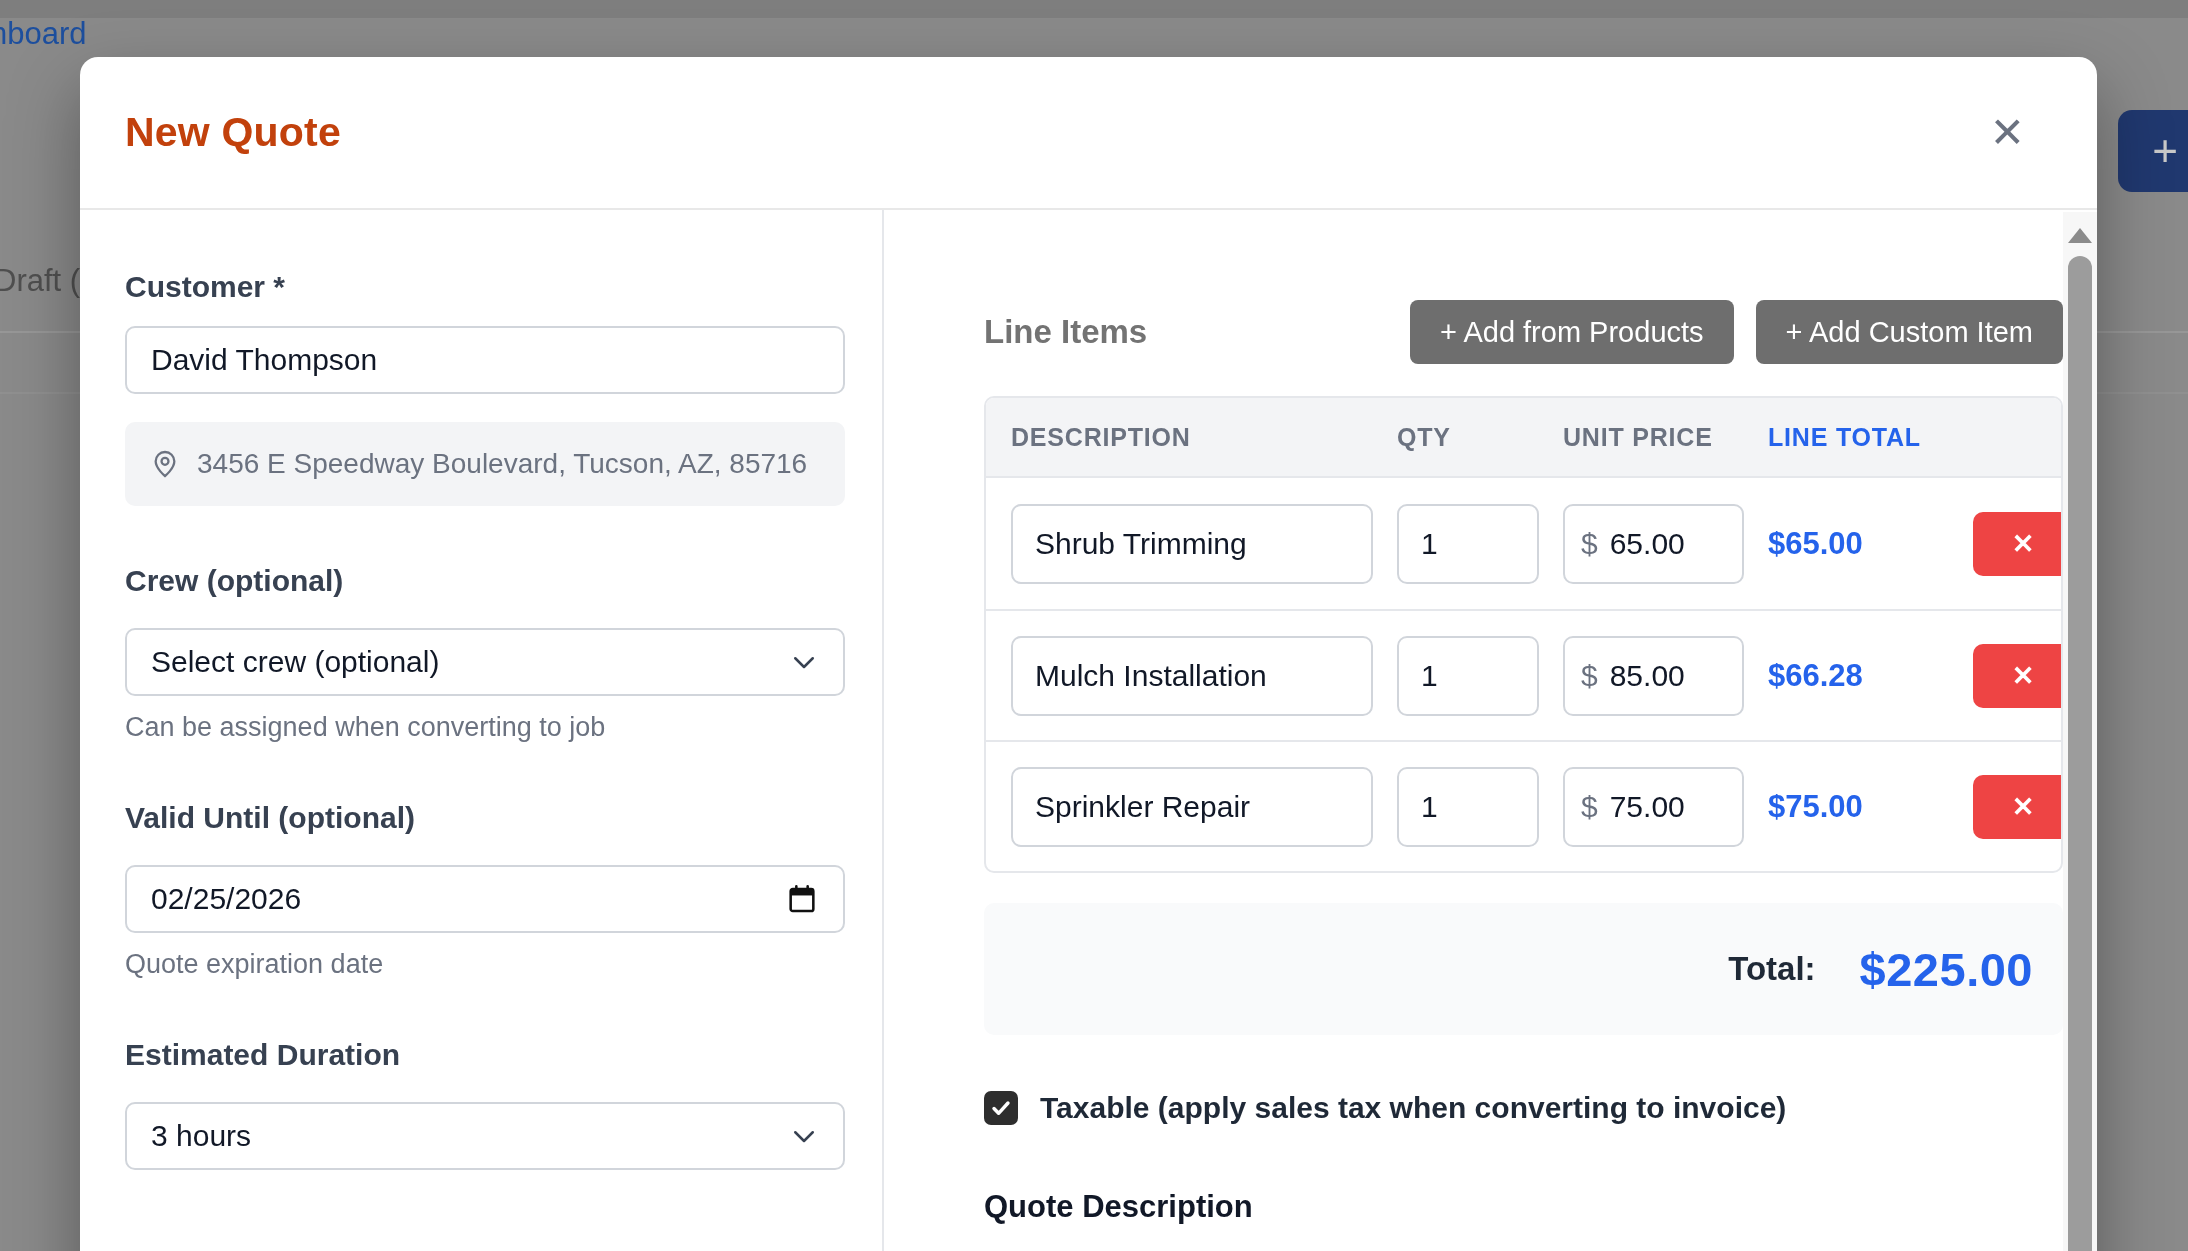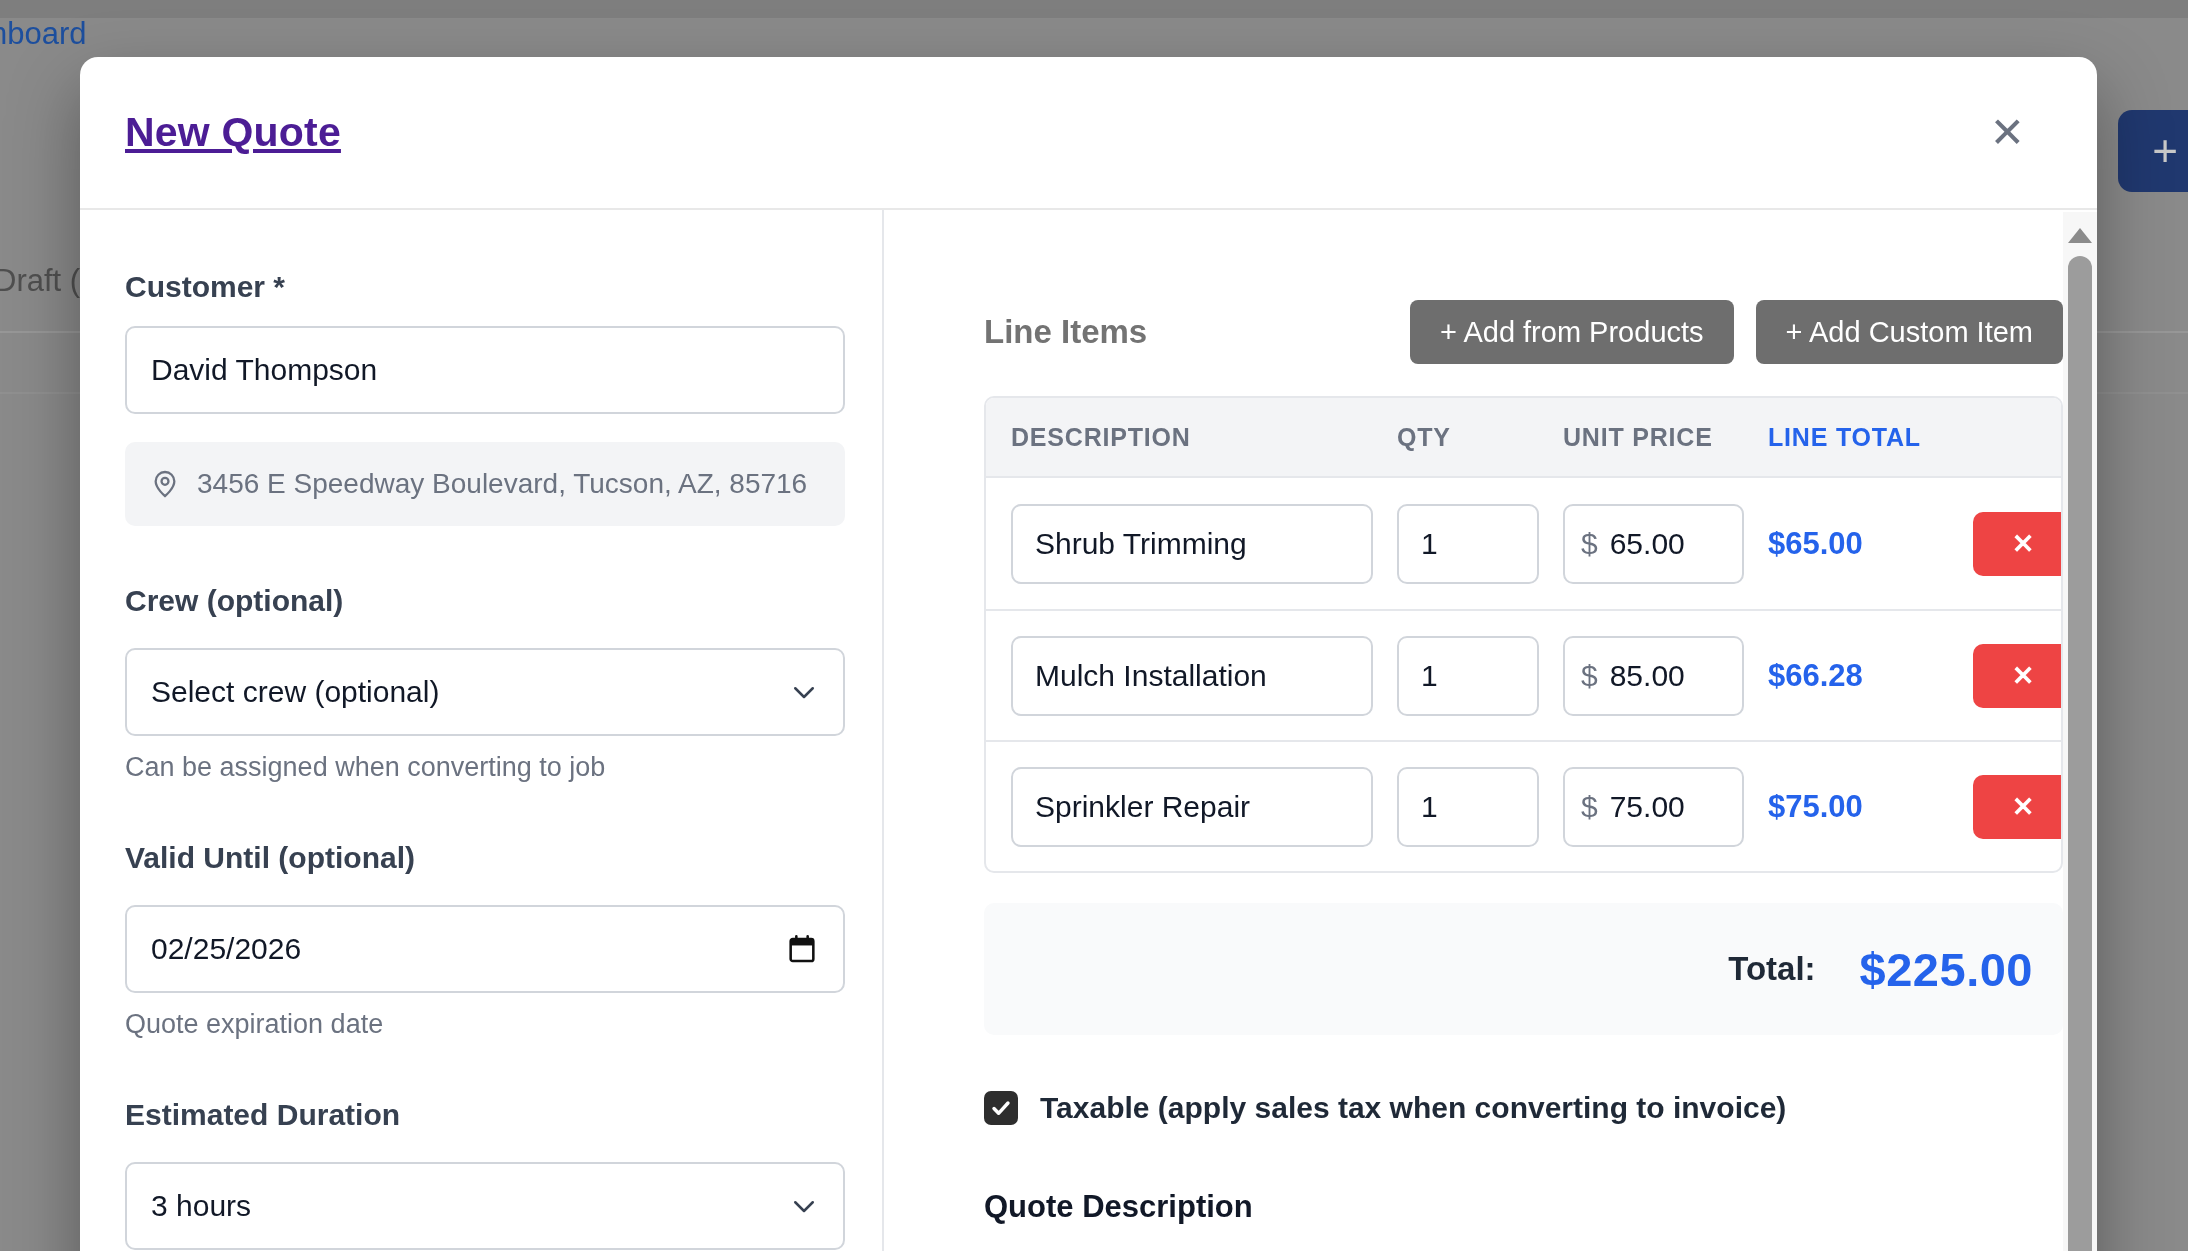--- a/index.html
+++ b/index.html
@@ -24,32 +24,32 @@
   .modal{
     position:absolute;left:80px;top:57px;width:2017px;height:1260px;
     background:#ffffff;border-radius:18px;
     box-shadow:0 30px 70px rgba(0,0,0,.35);
     display:flex;flex-direction:column;overflow:hidden;
   }
   .modal-header{
     height:153px;min-height:153px;display:flex;align-items:center;justify-content:space-between;
     padding:0 72px 0 45px;border-bottom:2px solid #e8e8e8;box-sizing:border-box;
   }
-  .modal-title{font-size:41px;font-weight:700;color:#4c1d95;letter-spacing:.2px;text-decoration:underline;}
+  .modal-title{font-size:41px;font-weight:700;color:#c2410c;letter-spacing:.2px;}
   .close-btn{
     background:none;border:none;cursor:pointer;padding:0;
     font-size:42px;color:#6b7280;line-height:1;font-weight:400;
   }
   .modal-body{flex:1;display:flex;min-height:0;}
   
   .col-left{width:802px;min-width:802px;box-sizing:border-box;padding:60px 37px 0 45px;}
   .col-right{flex:1;box-sizing:border-box;padding:90px 34px 0 100px;border-left:2px solid #e5e7eb;}
   .field-label{font-size:30px;font-weight:700;color:#374151;margin:0 0 22px;}
   .text-control{
-    box-sizing:border-box;width:100%;height:88px;border:2px solid #d1d5db;border-radius:10px;
+    box-sizing:border-box;width:100%;height:68px;border:2px solid #d1d5db;border-radius:10px;
     font-size:30px;color:#111827;padding:0 24px;background:#fff;
     font-family:"Liberation Sans",sans-serif;display:flex;align-items:center;
   }
   input.text-control{display:block;line-height:84px;}
   .select-control{justify-content:space-between;margin-top:30px;}
   .helper{font-size:27px;color:#6b7280;margin:16px 0 0;}
   .section{margin-bottom:58px;}
   .address-chip{
     margin-top:28px;background:#f3f4f6;border-radius:10px;height:84px;
     display:flex;align-items:center;padding:0 24px;box-sizing:border-box;

